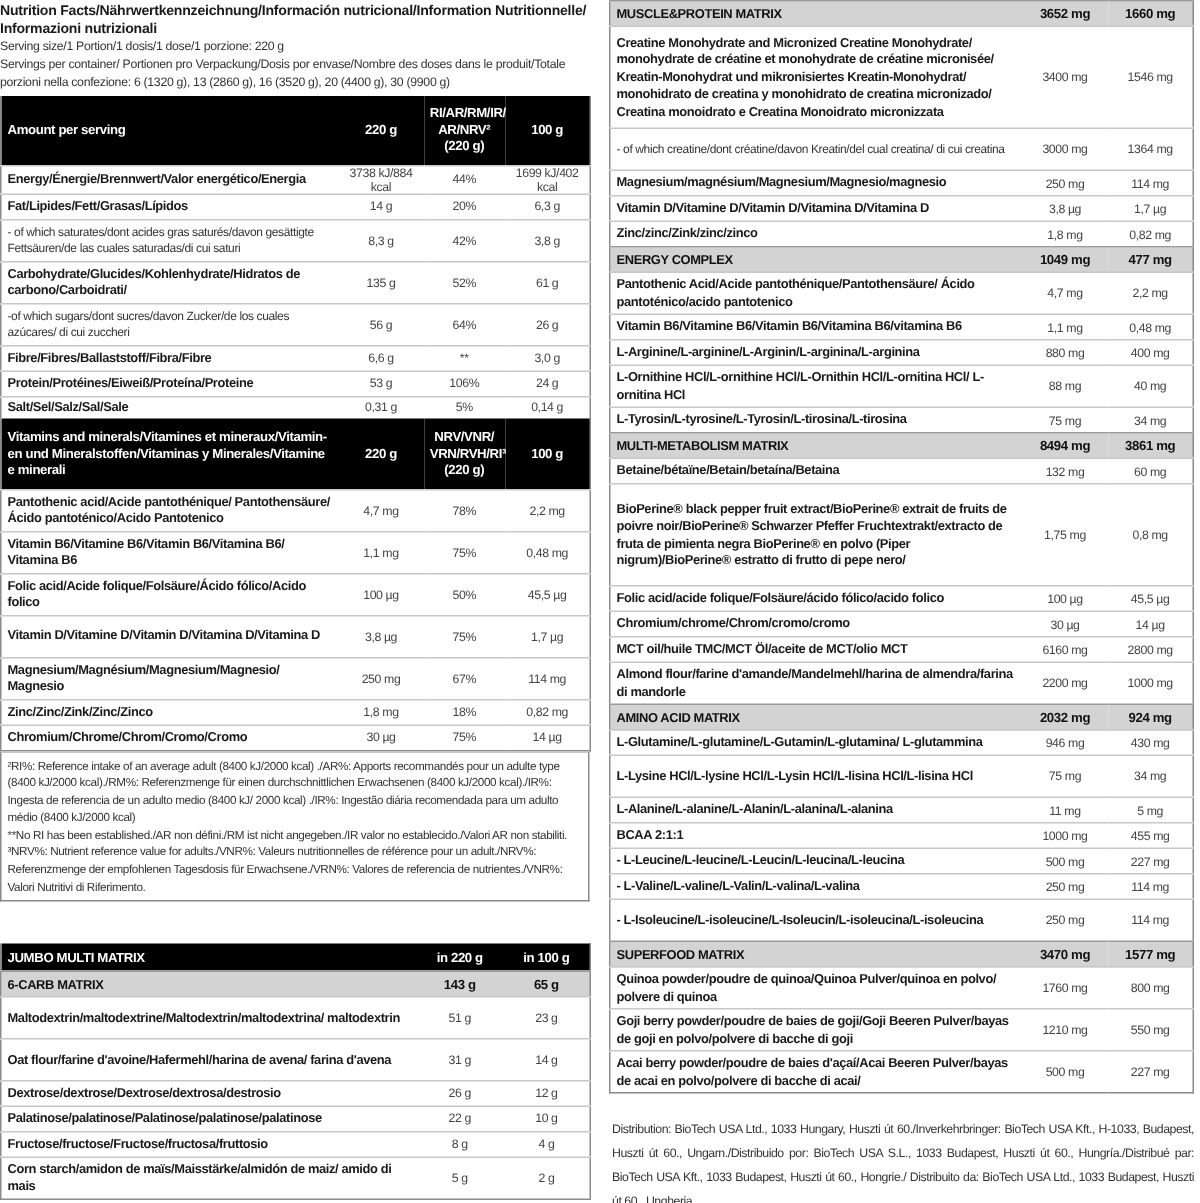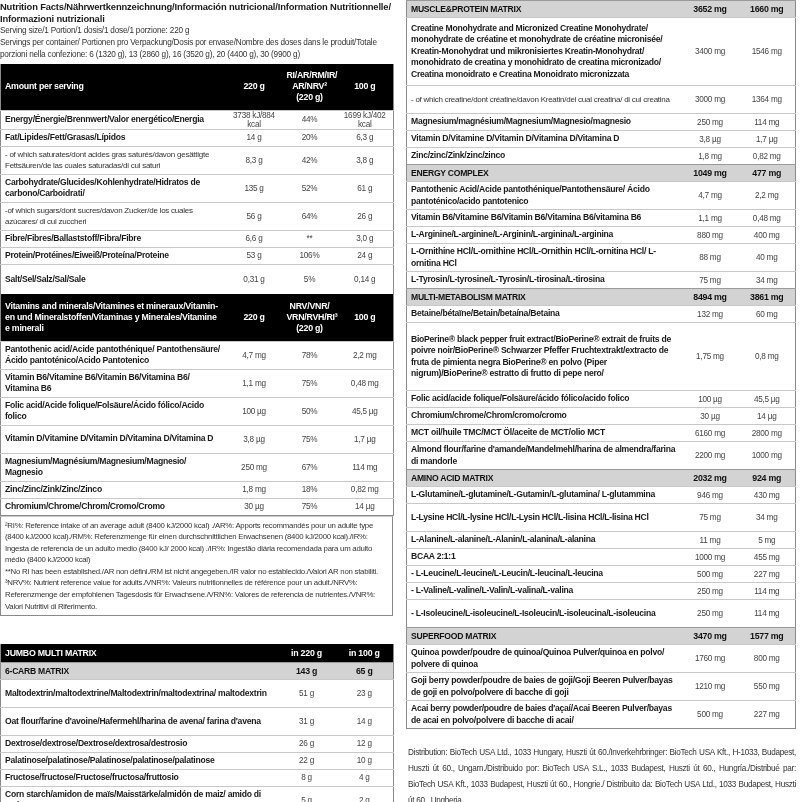--- a/index.html
+++ b/index.html
@@ -82,21 +82,21 @@
           <td class="v">6,6 g</td>
           <td class="v">**</td>
           <td class="v">3,0 g</td>
         </tr>
         <tr style="height: 17px;">
           <td class="lbl">Protein/Protéines/Eiweiß/Proteína/Proteine</td>
           <td class="v">53 g</td>
           <td class="v">106%</td>
           <td class="v">24 g</td>
         </tr>
-        <tr style="height: 30px; padding-left: 41px;">
+        <tr style="height: 15px; padding-left: 41px;">
           <td class="lbl">Salt/Sel/Salz/Sal/Sale</td>
           <td class="v">0,31 g</td>
           <td class="v">5%</td>
           <td class="v">0,14 g</td>
         </tr>
       </tbody>
     <tbody>
         <tr class="hdr" style="height:47px;">
       <td>Vitamins and minerals/Vitamines et mineraux/Vitamin-en und Mineralstoffen/Vitaminas y Minerales/Vitamine e minerali</td>
       <td class="v">220 g</td>

